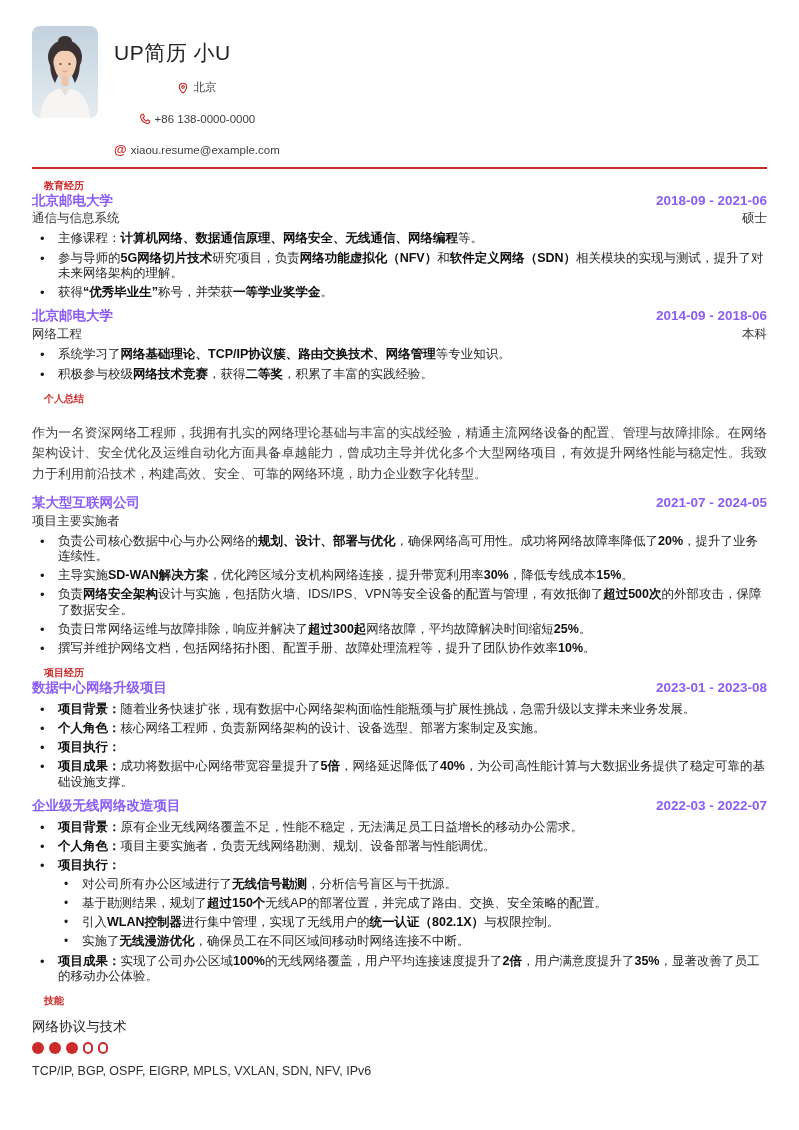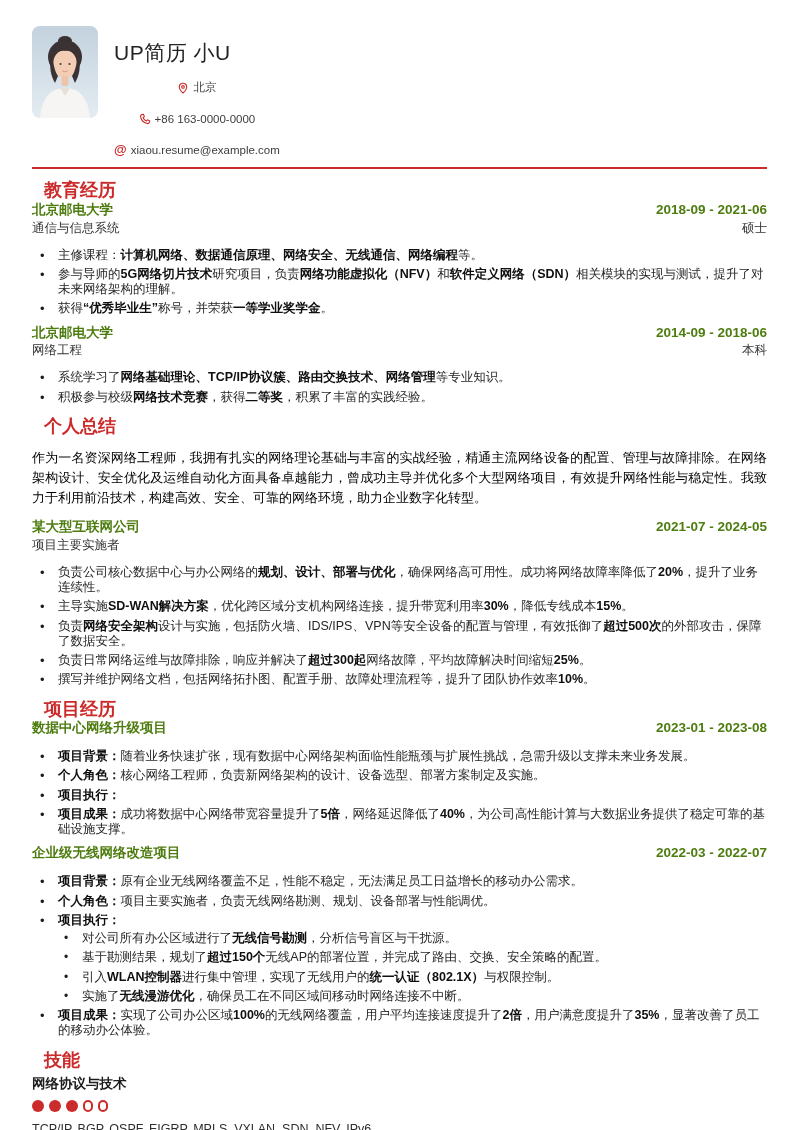--- a/index.html
+++ b/index.html
@@ -18,41 +18,41 @@
   .name { font-size:21px; font-weight:400; color:#222; letter-spacing:.5px; }
   .contact { display:flex; align-items:center; gap:18px; margin-top:13px; font-size:11.5px; color:#3c3c3c;flex-direction:column; }
   .contact-item { display:flex; align-items:center; gap:4px; }
   .icon svg { display:block; }
   .at-glyph { color:#cc2b2b; font-weight:700; font-size:13px; line-height:1; }
 
   .divider { border:none; border-top:2px solid #cc2b2b; margin-top:11px; }
 
   
   .section { margin-top:11px; }
-  .section-title { font-size:18px; font-weight:700; color:#cc2b2b; line-height:1.15;padding-left:12px; }
+  .section-title { font-size:10px; font-weight:700; color:#cc2b2b; line-height:1.15;padding-left:12px; }
 
   .entry { margin-top:1px; }
   .entry + .entry { margin-top:8px; }
   .entry-head { display:flex; justify-content:space-between; align-items:baseline;
-                font-size:13.5px; font-weight:700; color:#4d7c0f; line-height:1.25; }
+                font-size:13.5px; font-weight:700; color:#8b5cf6; line-height:1.25; }
   .entry-sub { display:flex; justify-content:space-between; font-size:12.5px;
                color:#333; line-height:1.2; margin-top:2px; }
 
-  ul.bullets { list-style:none; margin-top:12px; font-size:12.5px; color:#262626; }
+  ul.bullets { list-style:none; margin-top:5px; font-size:12.5px; color:#262626; }
   ul.bullets > li { position:relative; padding-left:26px; margin-bottom:4px; line-height:1.22; }
   ul.bullets > li::before { content:"•"; position:absolute; left:8px; top:0; font-size:13px; color:#1d1d1d; }
   ul.sub-bullets { list-style:none; margin-top:3px; }
   ul.sub-bullets > li { position:relative; padding-left:24px; margin-bottom:4px; line-height:1.22; }
   ul.sub-bullets > li::before { content:"•"; position:absolute; left:6px; top:0; font-size:12px; color:#1d1d1d; }
   b { font-weight:700; color:#0f0f0f; }
 
-  .summary-text { font-size:13px; line-height:1.55; margin-top:11px; color:#000000; text-align:justify; }
+  .summary-text { font-size:13px; line-height:1.55; margin-top:19px; color:#404040; text-align:justify; }
 
   
-  .skill-group-name { font-size:13.5px; font-weight:700; color:#1d1d1d; margin-top:6px; line-height:1.25; }
+  .skill-group-name { font-size:13.5px; font-weight:400; color:#1d1d1d; margin-top:12px; line-height:1.25; }
   .dots { display:flex; align-items:center; gap:5px; margin-top:6px; height:13px; }
   .dot { width:10px; height:12px; border:2.5px solid #cc2b2b; border-radius:5px; background:#fff; }
   .dot.filled { width:12px; height:12px; border:none; border-radius:50%; background:#cc2b2b; }
   .skill-items { font-size:12.5px; color:#2e2e2e; margin-top:10px; }
 </style>
 </head>
 <body>
 
 <div class="page">
 
@@ -91,21 +91,21 @@
               </svg>
           </span>
           <span>北京</span>
         </span>
         <span class="contact-item">
           <span class="icon">
             <svg viewBox="0 0 12 12" width="12" height="12">
                 <path d="M2.6 1.6 L4.4 1.2 L5.4 3.6 L4.1 4.7 C4.8 6.3 5.9 7.4 7.4 8 L8.5 6.8 L10.8 7.9 L10.3 9.6 C9.9 10.3 9 10.7 8.1 10.5 C4.7 9.7 2.3 7.2 1.6 3.9 C1.4 3 1.8 2 2.6 1.6 Z" fill="none" stroke="#cc2b2b" stroke-width="1.1" stroke-linejoin="round"></path>
               </svg>
           </span>
-          <span>+86 163-0000-0000</span>
+          <span>+86 138-0000-0000</span>
         </span>
         <span class="contact-item">
           <span class="icon at-glyph">@</span>
           <span>xiaou.resume@example.com</span>
         </span>
       </div>
     </div>
   </div>
 
   <hr class="divider">

